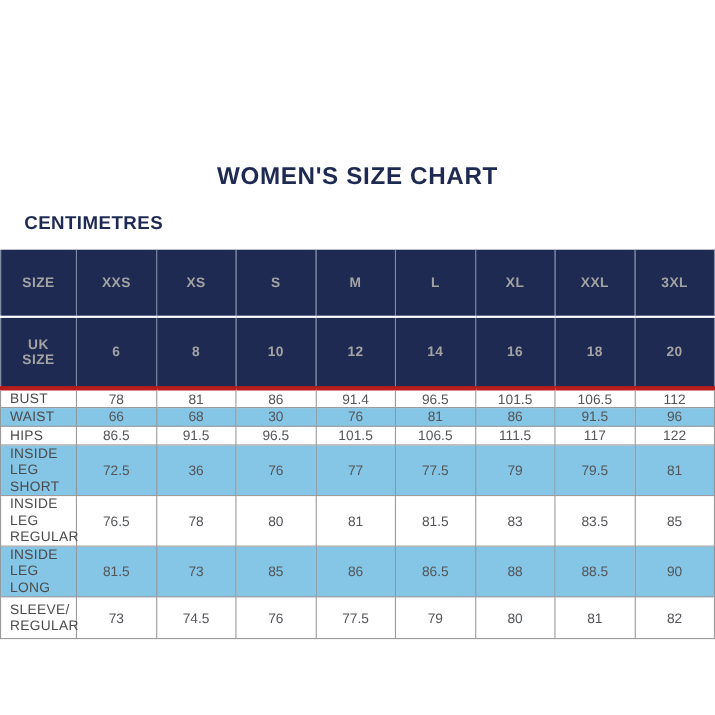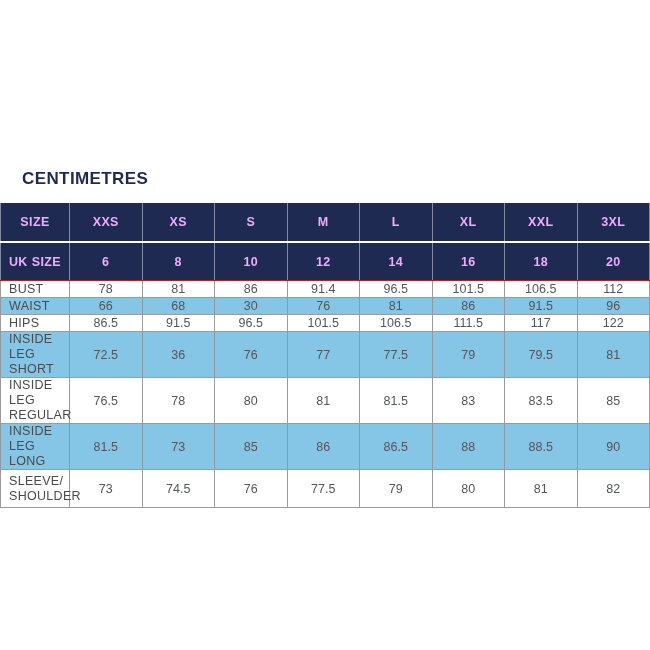--- a/index.html
+++ b/index.html
@@ -42,32 +42,32 @@
   table.size-chart {
     width: 650px;
     margin-top: 15px;
     border-collapse: collapse;
     table-layout: fixed;
   }
   col.label-col { width: 69px; }
   
   thead th {
     background: #1e2a52;
-    color: #f0abfc;
+    color: #a3a3a3;
     font-size: 12.5px;
     font-weight: 700;
     letter-spacing: 0.4px;
     text-align: center;
     vertical-align: middle;
-    padding: 6px;
+    padding: 17px;
     border-left: 1px solid #828ba4;
     border-right: 1px solid #828ba4;
   }
   thead tr.size-row th { height: 26px; border-bottom: 2px solid #ffffff; }
-  thead tr.uksize-row th { height: 25px; border-bottom: 1px solid #b91c1c; }
+  thead tr.uksize-row th { height: 25px; border-bottom: 4px solid #b91c1c; }
   thead th.corner { text-align: center; }
   
   tbody th, tbody td {
     border: 1px solid #9b9b9b;
     font-size: 12.5px;
     font-weight: 400;
     color: #54565a;
     vertical-align: middle;
     padding: 0;
     background: #ffffff;
@@ -90,20 +90,21 @@
     line-height: 15px;
     white-space: pre-line;
   }
   td.value-cell { text-align: center; }
 </style>
 </head>
 <body>
 
 <div class="page">
 
+  <h1 class="chart-title">WOMEN'S SIZE CHART</h1>
 
   <h2 class="units-label">CENTIMETRES</h2>
 
   <table class="size-chart">
     <colgroup>
       <col class="label-col">
       <col>
         <col>
         <col>
         <col>
@@ -207,21 +208,21 @@
       <td class="value-cell">85</td>
       <td class="value-cell">86</td>
       <td class="value-cell">86.5</td>
       <td class="value-cell">88</td>
       <td class="value-cell">88.5</td>
       <td class="value-cell">90</td>
     </tr>
 
     <tr class="data-row">
       <th class="row-label">SLEEVE/
-SHOULDER</th>
+REGULAR</th>
       <td class="value-cell">73</td>
       <td class="value-cell">74.5</td>
       <td class="value-cell">76</td>
       <td class="value-cell">77.5</td>
       <td class="value-cell">79</td>
       <td class="value-cell">80</td>
       <td class="value-cell">81</td>
       <td class="value-cell">82</td>
     </tr>
   </tbody>

